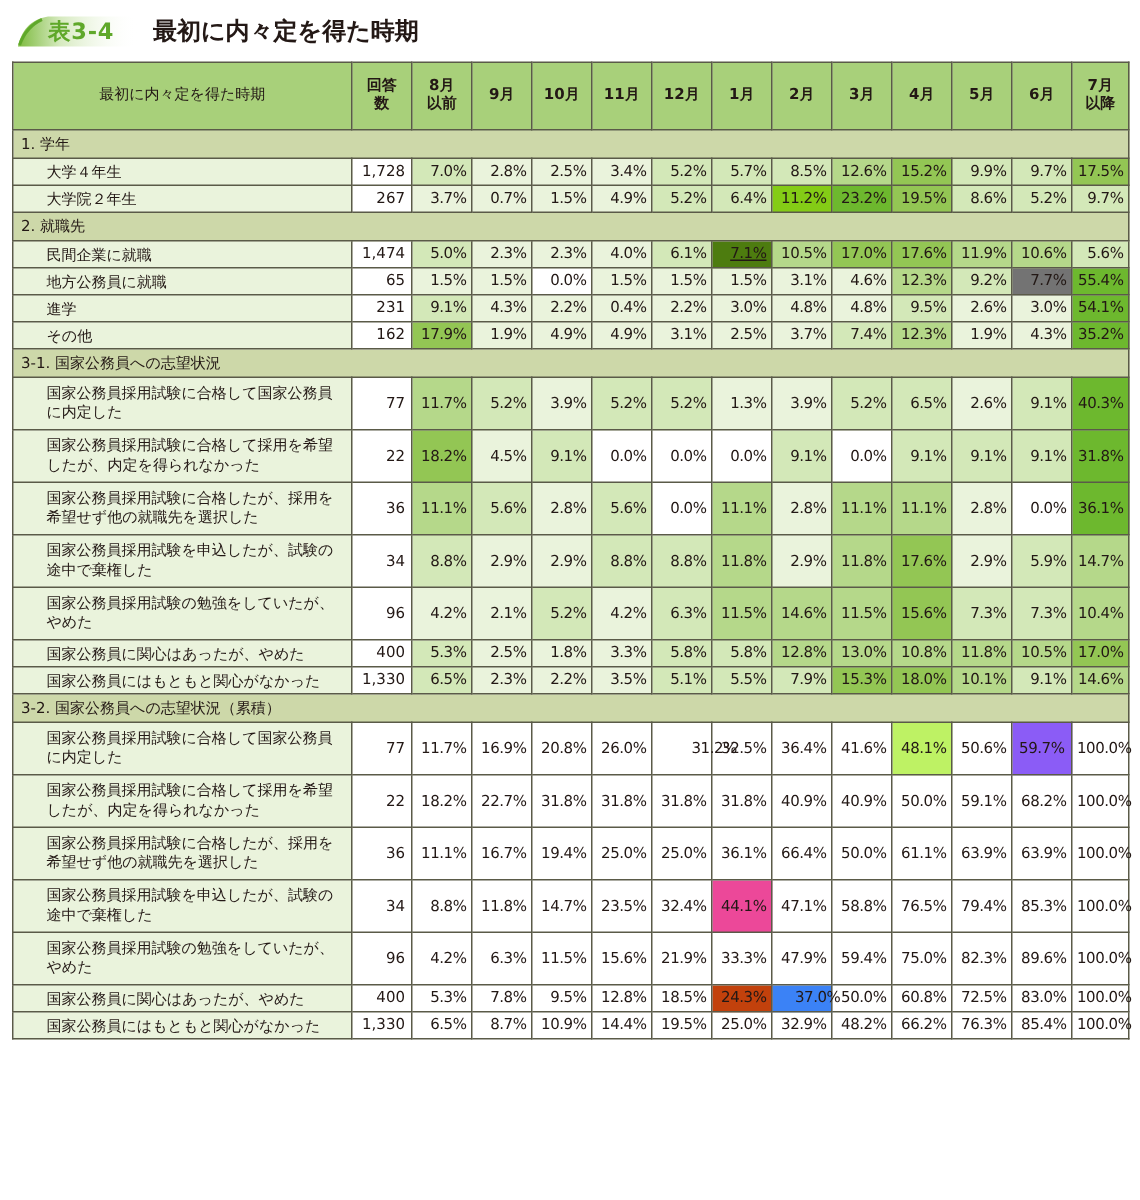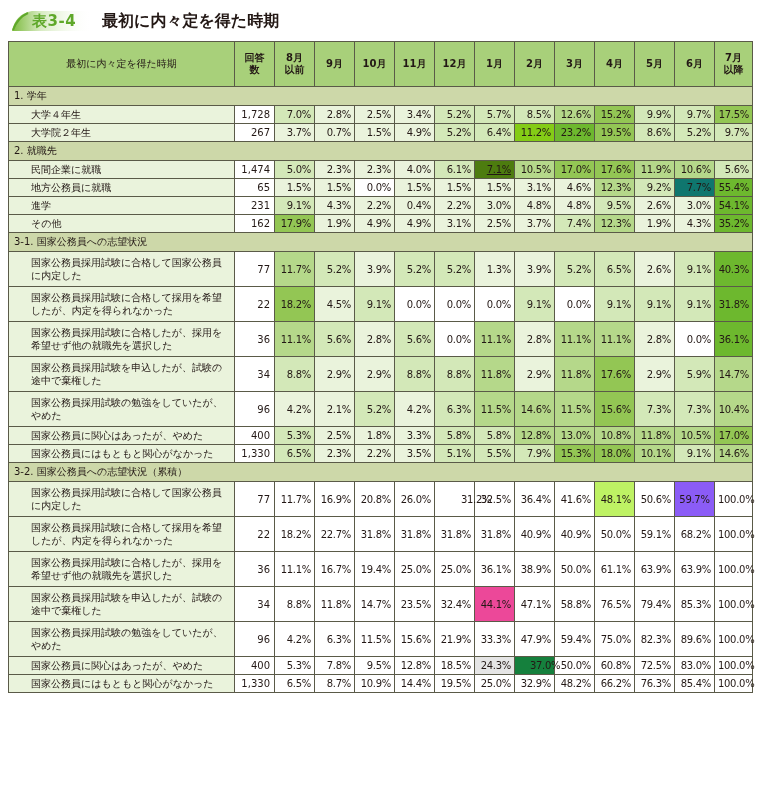--- a/index.html
+++ b/index.html
@@ -137,21 +137,21 @@
         <td class="v" style="background: rgb(234, 243, 220);">1.5%</td>
         <td class="v" style="background: rgb(234, 243, 220);">1.5%</td>
         <td class="v" style="background: rgb(255, 255, 255);">0.0%</td>
         <td class="v" style="background: rgb(234, 243, 220);">1.5%</td>
         <td class="v" style="background: rgb(234, 243, 220);">1.5%</td>
         <td class="v" style="background: rgb(234, 243, 220);">1.5%</td>
         <td class="v" style="background: rgb(234, 243, 220);">3.1%</td>
         <td class="v" style="background: rgb(234, 243, 220);">4.6%</td>
         <td class="v" style="background: rgb(181, 216, 138);">12.3%</td>
         <td class="v" style="background: rgb(211, 232, 184);">9.2%</td>
-        <td class="v" style="background: #0f766e;">7.7%</td>
+        <td class="v" style="background: #737373;">7.7%</td>
         <td class="v" style="background: rgb(109, 184, 46);">55.4%</td>
       </tr>
       <tr>
         <td class="label">進学</td>
         <td class="n">231</td>
         <td class="v" style="background: rgb(211, 232, 184);">9.1%</td>
         <td class="v" style="background: rgb(234, 243, 220);">4.3%</td>
         <td class="v" style="background: rgb(234, 243, 220);">2.2%</td>
         <td class="v" style="background: rgb(234, 243, 220);">0.4%</td>
         <td class="v" style="background: rgb(234, 243, 220);">2.2%</td>
@@ -331,21 +331,21 @@
       </tr>
       <tr class="row2">
         <td class="label two">国家公務員採用試験に合格したが、採用を希望せず他の就職先を選択した</td>
         <td class="n">36</td>
         <td class="v" style="background: rgb(255, 255, 255);">11.1%</td>
         <td class="v" style="background: rgb(255, 255, 255);">16.7%</td>
         <td class="v" style="background: rgb(255, 255, 255);">19.4%</td>
         <td class="v" style="background: rgb(255, 255, 255);">25.0%</td>
         <td class="v" style="background: rgb(255, 255, 255);">25.0%</td>
         <td class="v" style="background: rgb(255, 255, 255);">36.1%</td>
-        <td class="v" style="background: rgb(255, 255, 255);">38.9%</td>
+        <td class="v" style="background: rgb(255, 255, 255);">66.4%</td>
         <td class="v" style="background: rgb(255, 255, 255);">50.0%</td>
         <td class="v" style="background: rgb(255, 255, 255);">61.1%</td>
         <td class="v" style="background: rgb(255, 255, 255);">63.9%</td>
         <td class="v" style="background: rgb(255, 255, 255);">63.9%</td>
         <td class="v" style="background: rgb(255, 255, 255);">100.0%</td>
       </tr>
       <tr class="row2">
         <td class="label two">国家公務員採用試験を申込したが、試験の途中で棄権した</td>
         <td class="n">34</td>
         <td class="v" style="background: rgb(255, 255, 255);">8.8%</td>
@@ -378,22 +378,22 @@
         <td class="v" style="background: rgb(255, 255, 255);">100.0%</td>
       </tr>
       <tr>
         <td class="label">国家公務員に関心はあったが、やめた</td>
         <td class="n">400</td>
         <td class="v" style="background: rgb(255, 255, 255);">5.3%</td>
         <td class="v" style="background: rgb(255, 255, 255);">7.8%</td>
         <td class="v" style="background: rgb(255, 255, 255);">9.5%</td>
         <td class="v" style="background: rgb(255, 255, 255);">12.8%</td>
         <td class="v" style="background: rgb(255, 255, 255);">18.5%</td>
-        <td class="v" style="background: #e5e5e5;">24.3%</td>
-        <td class="v" style="background: #15803d; padding-left: 15px;">37.0%</td>
+        <td class="v" style="background: #c2410c;">24.3%</td>
+        <td class="v" style="background: #3b82f6; padding-left: 15px;">37.0%</td>
         <td class="v" style="background: rgb(255, 255, 255);">50.0%</td>
         <td class="v" style="background: rgb(255, 255, 255);">60.8%</td>
         <td class="v" style="background: rgb(255, 255, 255);">72.5%</td>
         <td class="v" style="background: rgb(255, 255, 255);">83.0%</td>
         <td class="v" style="background: rgb(255, 255, 255);">100.0%</td>
       </tr>
       <tr>
         <td class="label">国家公務員にはもともと関心がなかった</td>
         <td class="n">1,330</td>
         <td class="v" style="background: rgb(255, 255, 255);">6.5%</td>

